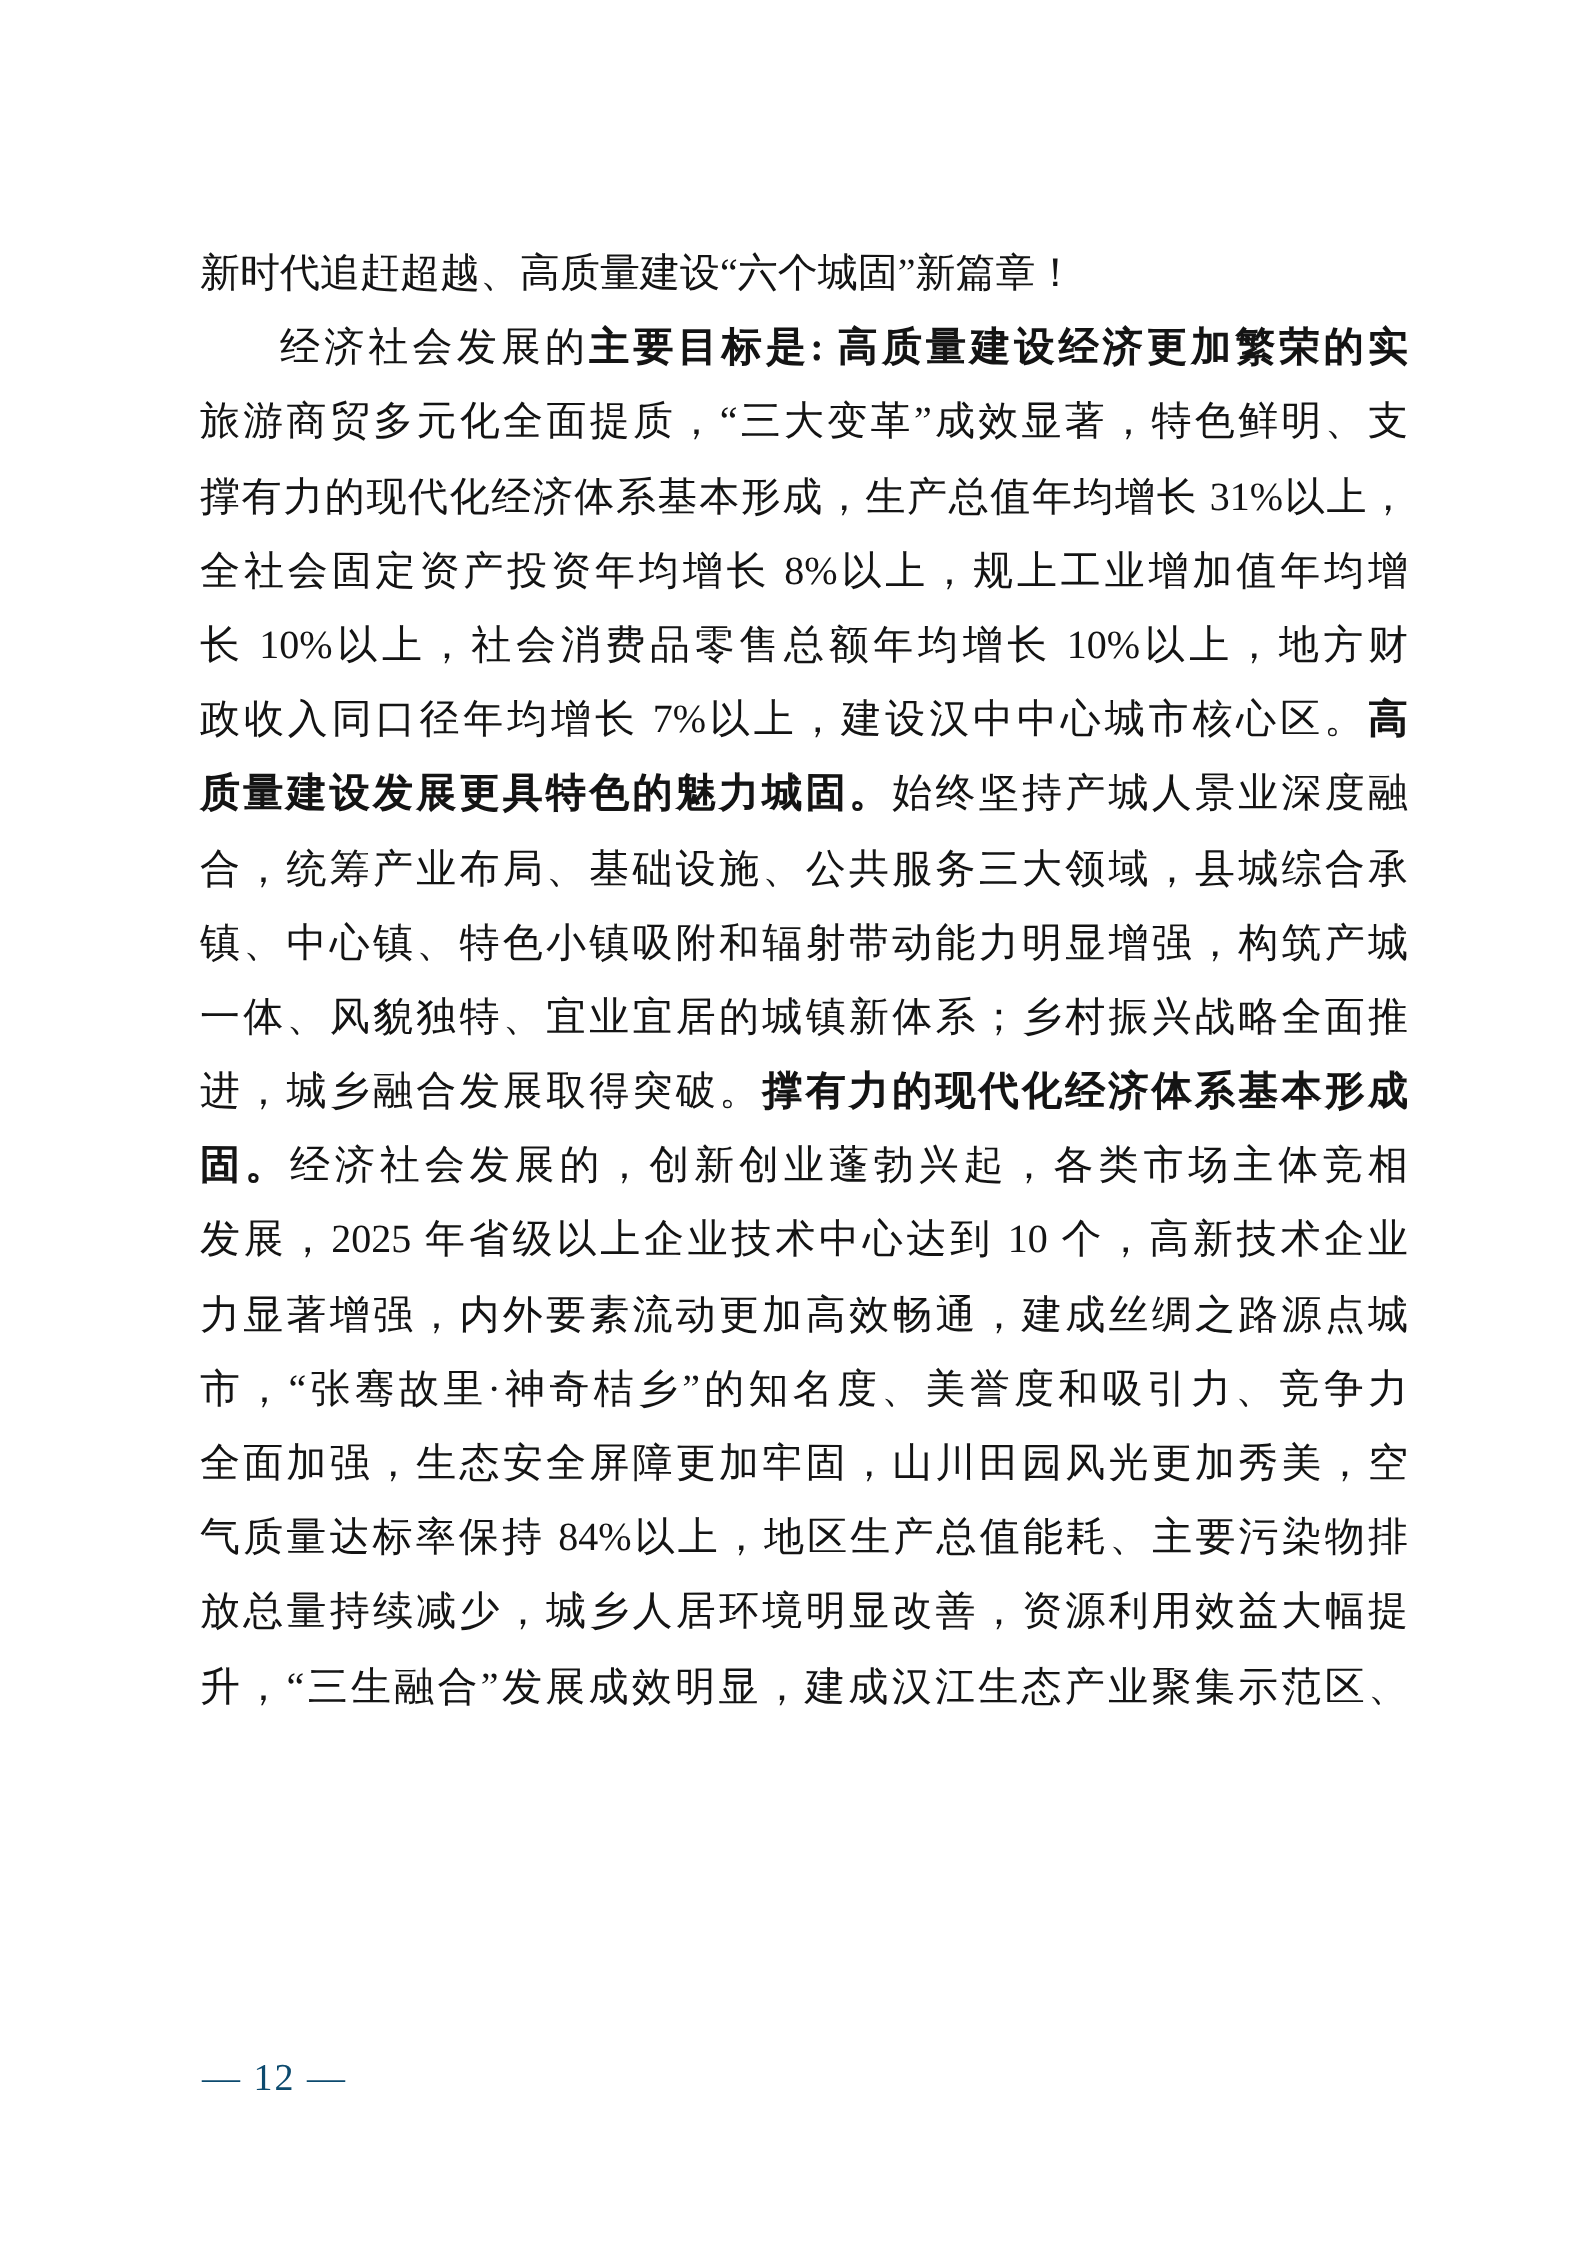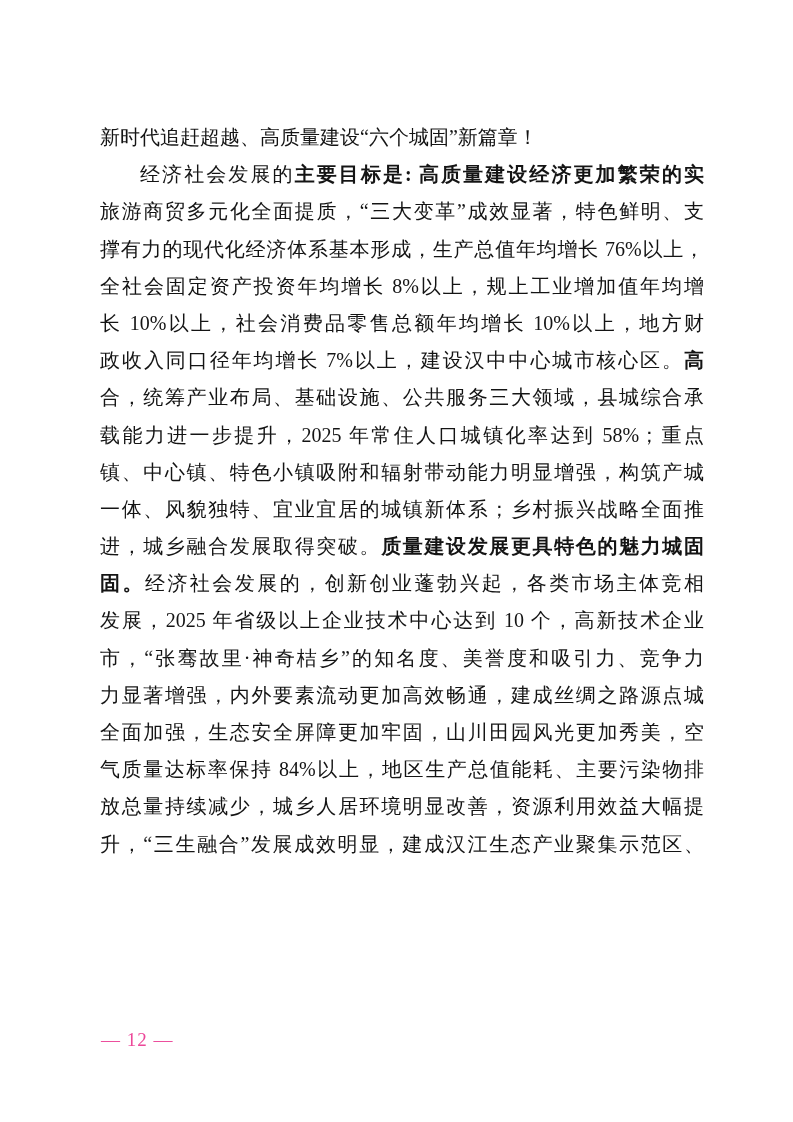--- a/index.html
+++ b/index.html
@@ -42,44 +42,44 @@
   }
   .run.bold {
     font-weight: 700;
   }
   .page-footer {
     position: absolute;
     left: 101px;
     top: 1027px;
     font-size: 19px;
     line-height: 26px;
-    color: #ec4899;
+    color: #0c4a6e;
     letter-spacing: 1px;
   }
 </style>
 </head>
 <body>
 
 <div class="page">
   <div class="body-text">
       <div class="line"><span class="run">新时代追赶超越、高质量建设“六个城固”新篇章！</span></div>
       <div class="line indent fill"><span class="run">经济社会发展的</span><span class="run bold">主要目标是: 高质量建设经济更加繁荣的实</span></div>
       <div class="line fill"><span class="run">旅游商贸多元化全面提质，“三大变革”成效显著，特色鲜明、支</span></div>
-      <div class="line fill"><span class="run">撑有力的现代化经济体系基本形成，生产总值年均增长 76%以上，</span></div>
+      <div class="line fill"><span class="run">撑有力的现代化经济体系基本形成，生产总值年均增长 31%以上，</span></div>
       <div class="line fill"><span class="run">全社会固定资产投资年均增长 8%以上，规上工业增加值年均增</span></div>
       <div class="line fill"><span class="run">长 10%以上，社会消费品零售总额年均增长 10%以上，地方财</span></div>
       <div class="line fill"><span class="run">政收入同口径年均增长 7%以上，建设汉中中心城市核心区。</span><span class="run bold">高</span></div>
+      <div class="line fill"><span class="run bold">质量建设发展更具特色的魅力城固。</span><span class="run">始终坚持产城人景业深度融</span></div>
       <div class="line fill"><span class="run">合，统筹产业布局、基础设施、公共服务三大领域，县城综合承</span></div>
-      <div class="line fill"><span class="run">载能力进一步提升，2025 年常住人口城镇化率达到 58%；重点</span></div>
       <div class="line fill"><span class="run">镇、中心镇、特色小镇吸附和辐射带动能力明显增强，构筑产城</span></div>
       <div class="line fill"><span class="run">一体、风貌独特、宜业宜居的城镇新体系；乡村振兴战略全面推</span></div>
-      <div class="line fill"><span class="run">进，城乡融合发展取得突破。</span><span class="run bold">质量建设发展更具特色的魅力城固</span></div>
+      <div class="line fill"><span class="run">进，城乡融合发展取得突破。</span><span class="run bold">撑有力的现代化经济体系基本形成</span></div>
       <div class="line fill"><span class="run bold">固。</span><span class="run">经济社会发展的，创新创业蓬勃兴起，各类市场主体竞相</span></div>
       <div class="line fill"><span class="run">发展，2025 年省级以上企业技术中心达到 10 个，高新技术企业</span></div>
+      <div class="line fill"><span class="run">力显著增强，内外要素流动更加高效畅通，建成丝绸之路源点城</span></div>
       <div class="line fill"><span class="run">市，“张骞故里·神奇桔乡”的知名度、美誉度和吸引力、竞争力</span></div>
-      <div class="line fill"><span class="run">力显著增强，内外要素流动更加高效畅通，建成丝绸之路源点城</span></div>
       <div class="line fill"><span class="run">全面加强，生态安全屏障更加牢固，山川田园风光更加秀美，空</span></div>
       <div class="line fill"><span class="run">气质量达标率保持 84%以上，地区生产总值能耗、主要污染物排</span></div>
       <div class="line fill"><span class="run">放总量持续减少，城乡人居环境明显改善，资源利用效益大幅提</span></div>
       <div class="line fill"><span class="run">升，“三生融合”发展成效明显，建成汉江生态产业聚集示范区、</span></div>
     </div>
   <div class="page-footer">— 12 —</div>
 </div>
 
 </body></html>

